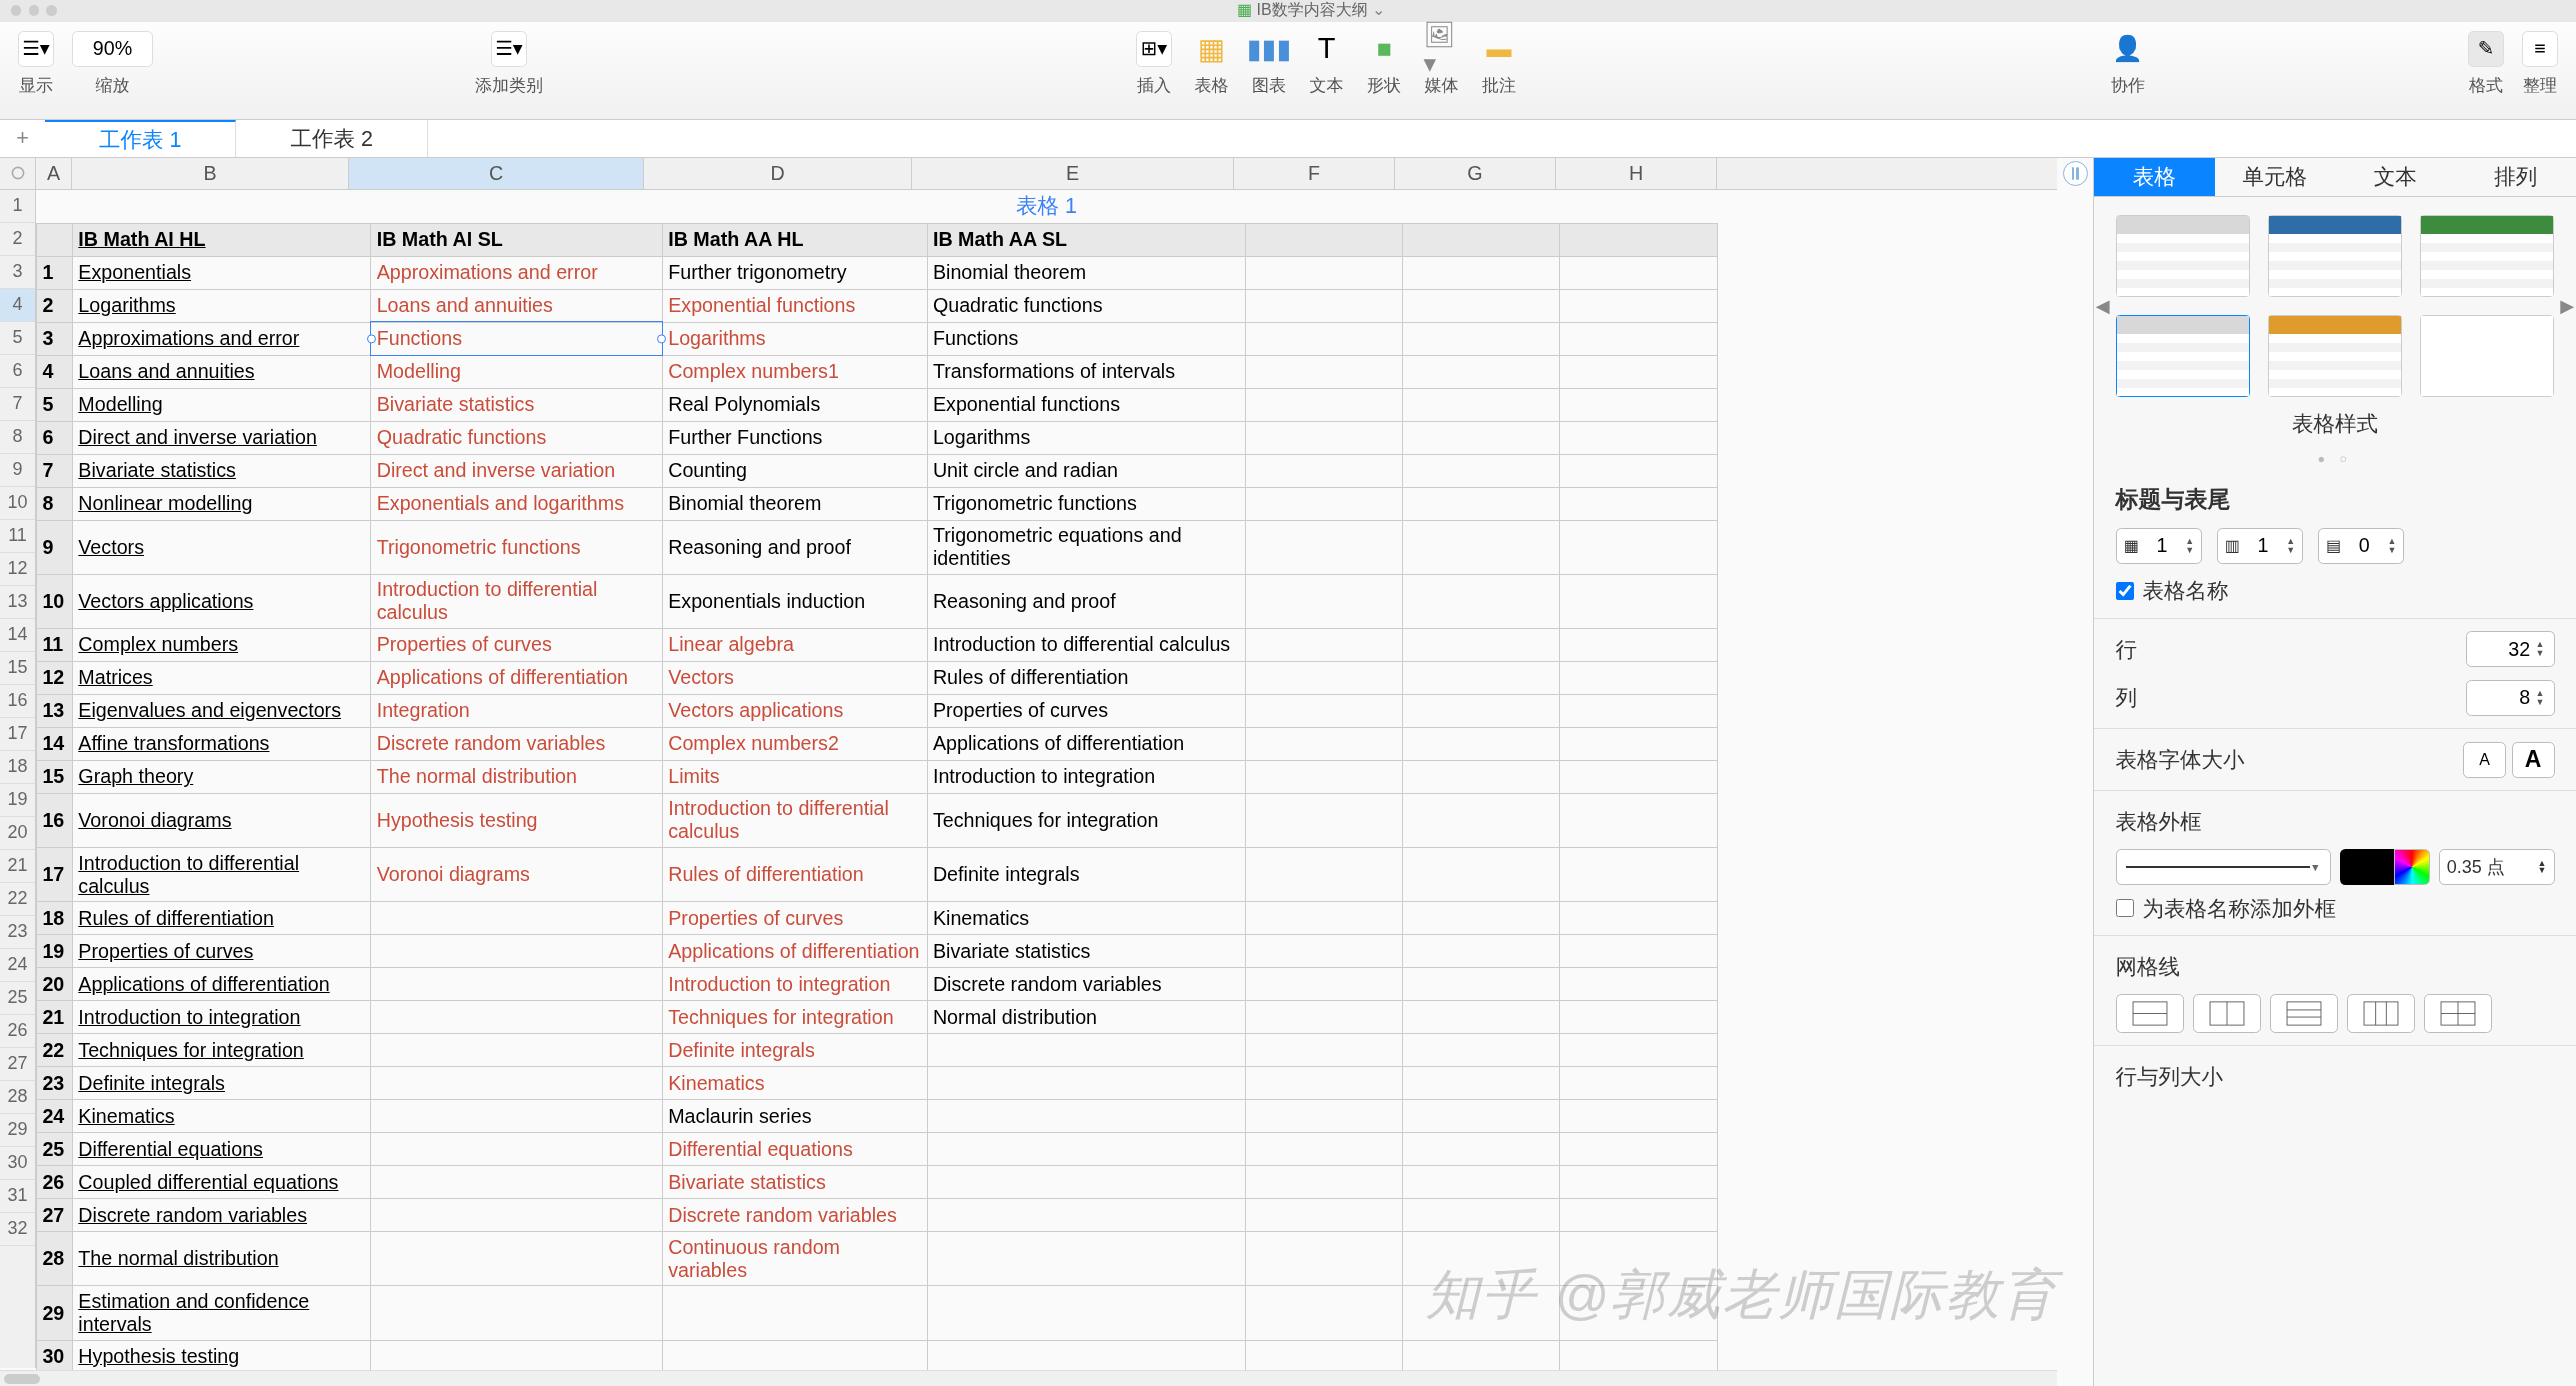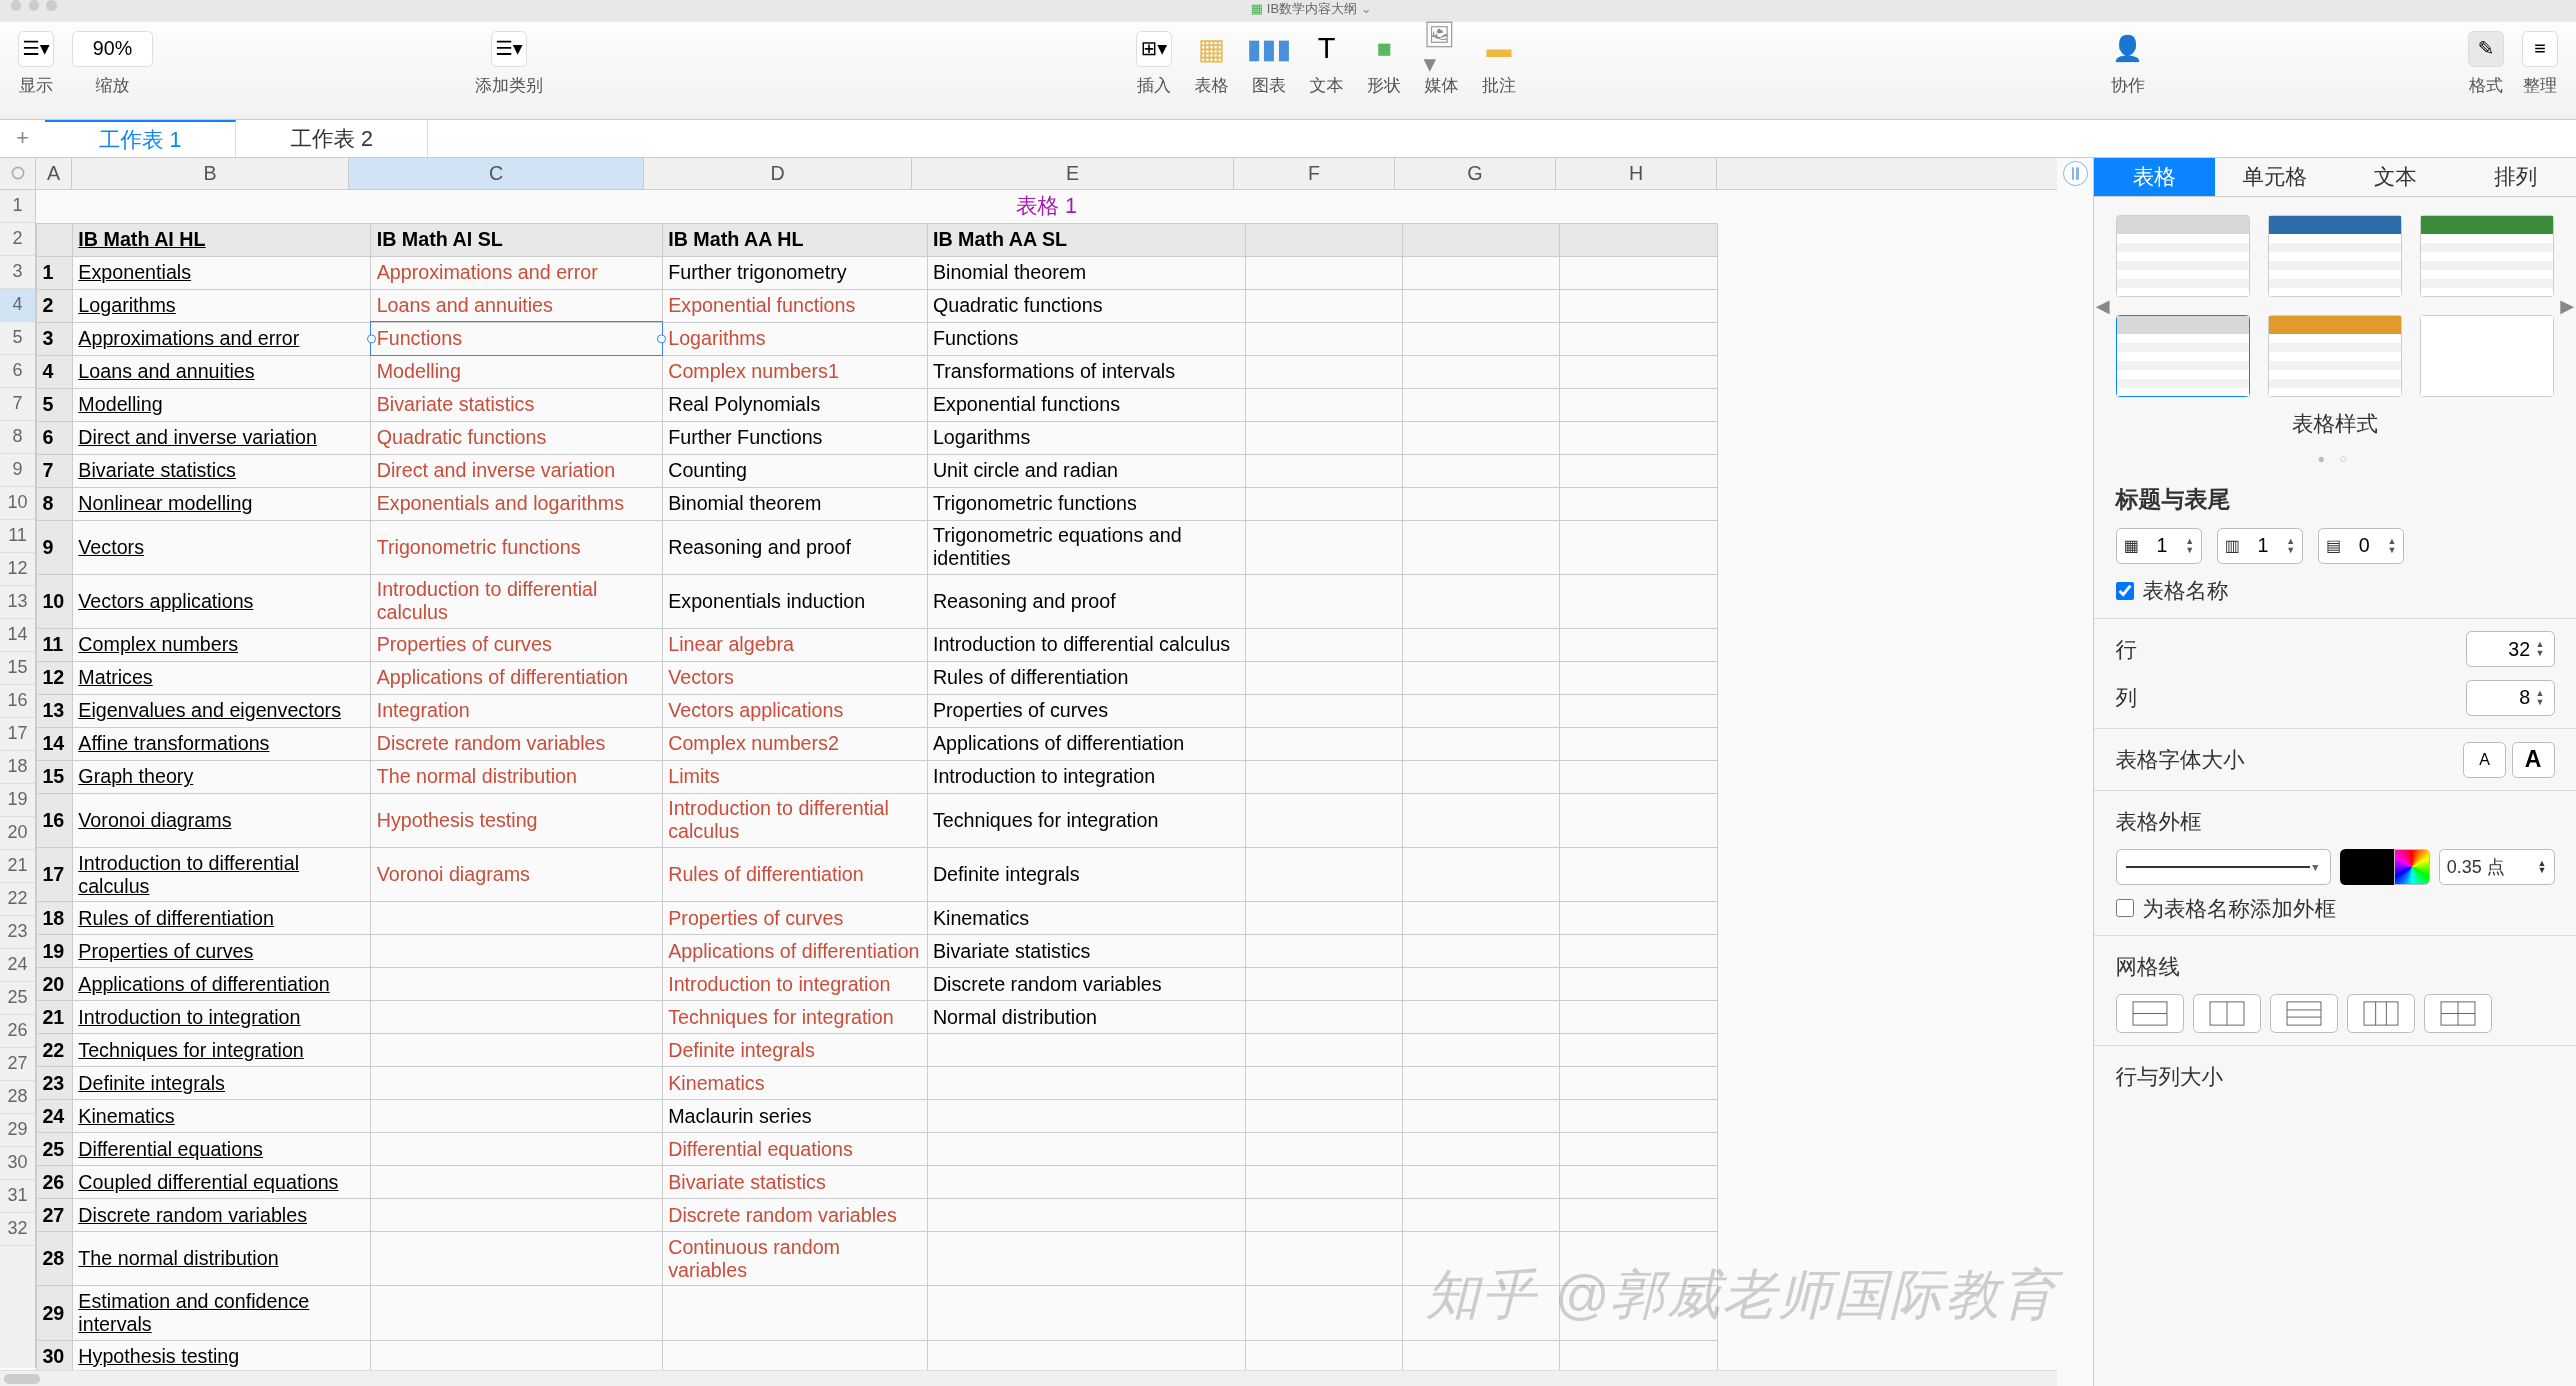--- a/index.html
+++ b/index.html
@@ -1,19 +1,19 @@
 <!DOCTYPE html>
 <html style="font-size:14.3px"><head>
 <meta charset="utf-8">
 <style>
 * { box-sizing: border-box; margin: 0; padding: 0; font-family: -apple-system, "Helvetica Neue", Arial, sans-serif; }
 html, body { width: 2576px; height: 1386px; overflow: hidden; background: #f5f5f5; }
 
 
-.titlebar { height: 21.5px; background: #e8e8e8; display: flex; align-items: flex-start; padding: 0 10.7px; font-size: 13px; color: #555; }
+.titlebar { height: 21.5px; background: #e8e8e8; display: flex; align-items: center; padding: 0 10.7px; font-size: 16px; color: #555; }
 .traffic { display: flex; gap: 7.2px; }
 .traffic span { width: 10.7px; height: 10.7px; border-radius: 50%; background: #ccc; }
 .titlebar .title { flex: 1; text-align: center; color: #666; }
 
 
 .toolbar { height: 98px; background: linear-gradient(#fdfdfd,#f1f1f1); border-bottom: 0.9px solid #ccc; display: flex; align-items: flex-start; padding: 9px 18px 0 18px; }
 .tool-btn { display: flex; flex-direction: column; align-items: center; gap: 3.6px; cursor: pointer; }
 .tool-btn .ic { width: 36px; height: 36px; display: flex; align-items: center; justify-content: center; border: 0.9px solid #ddd; border-radius: 5.4px; font-size: 19.7px; background: #fff; }
 .tool-btn .ic.noborder { border: none; background: transparent; }
 .tool-label { font-size: 17px; color: #555; margin-top: 3.6px; }
@@ -45,21 +45,21 @@
 .right-handle { position:absolute; top:3.6px; right:5.4px; width:25px; height:25px; border:1.8px solid #88b4e0; border-radius:50%; background:#fff; display:flex;align-items:center;justify-content:center;}
 .right-handle .bar{width:2.7px;height:12.5px;background:#88b4e0;border-radius:1.8px;}
 
 
 .row-area { position: absolute; top: 32px; left: 0; right: 36px; bottom: 18px; display: flex; }
 .row-nums { width: 36px; background: #f0f0f0; border-right: 0.9px solid #ccc; }
 .row-num { height: 33px; border-bottom: 0.9px solid #ddd; display: flex; align-items: center; justify-content: center; font-size: 18px; color: #666; }
 .row-num.sel { background: #d0e4f5; }
 
 .grid { flex: 1; position: relative; }
-.table-title { text-align: center; font-size: 21.5px; color: #a21caf; height: 33px; line-height: 33px; }
+.table-title { text-align: center; font-size: 21.5px; color: #3b82f6; height: 33px; line-height: 33px; }
 
 table.sheet { border-collapse: collapse; width: 1682px; }
 table.sheet th, table.sheet td { border: 0.9px solid #ccc; font-size: 19.7px; padding: 3.6px 5.4px; height: 33px; text-align: left; vertical-align: middle; }
 table.sheet th { background: #e8e8e8; font-weight: bold; }
 .rh { width: 36px; background: #e8e8e8; text-align: center; font-weight: bold; }
 .cB { width: 302px; text-decoration: underline; }
 .cC { width: 295px; }
 .cD { width: 268px; }
 .cE { width: 322px; }
 .cF { width: 161px; }

